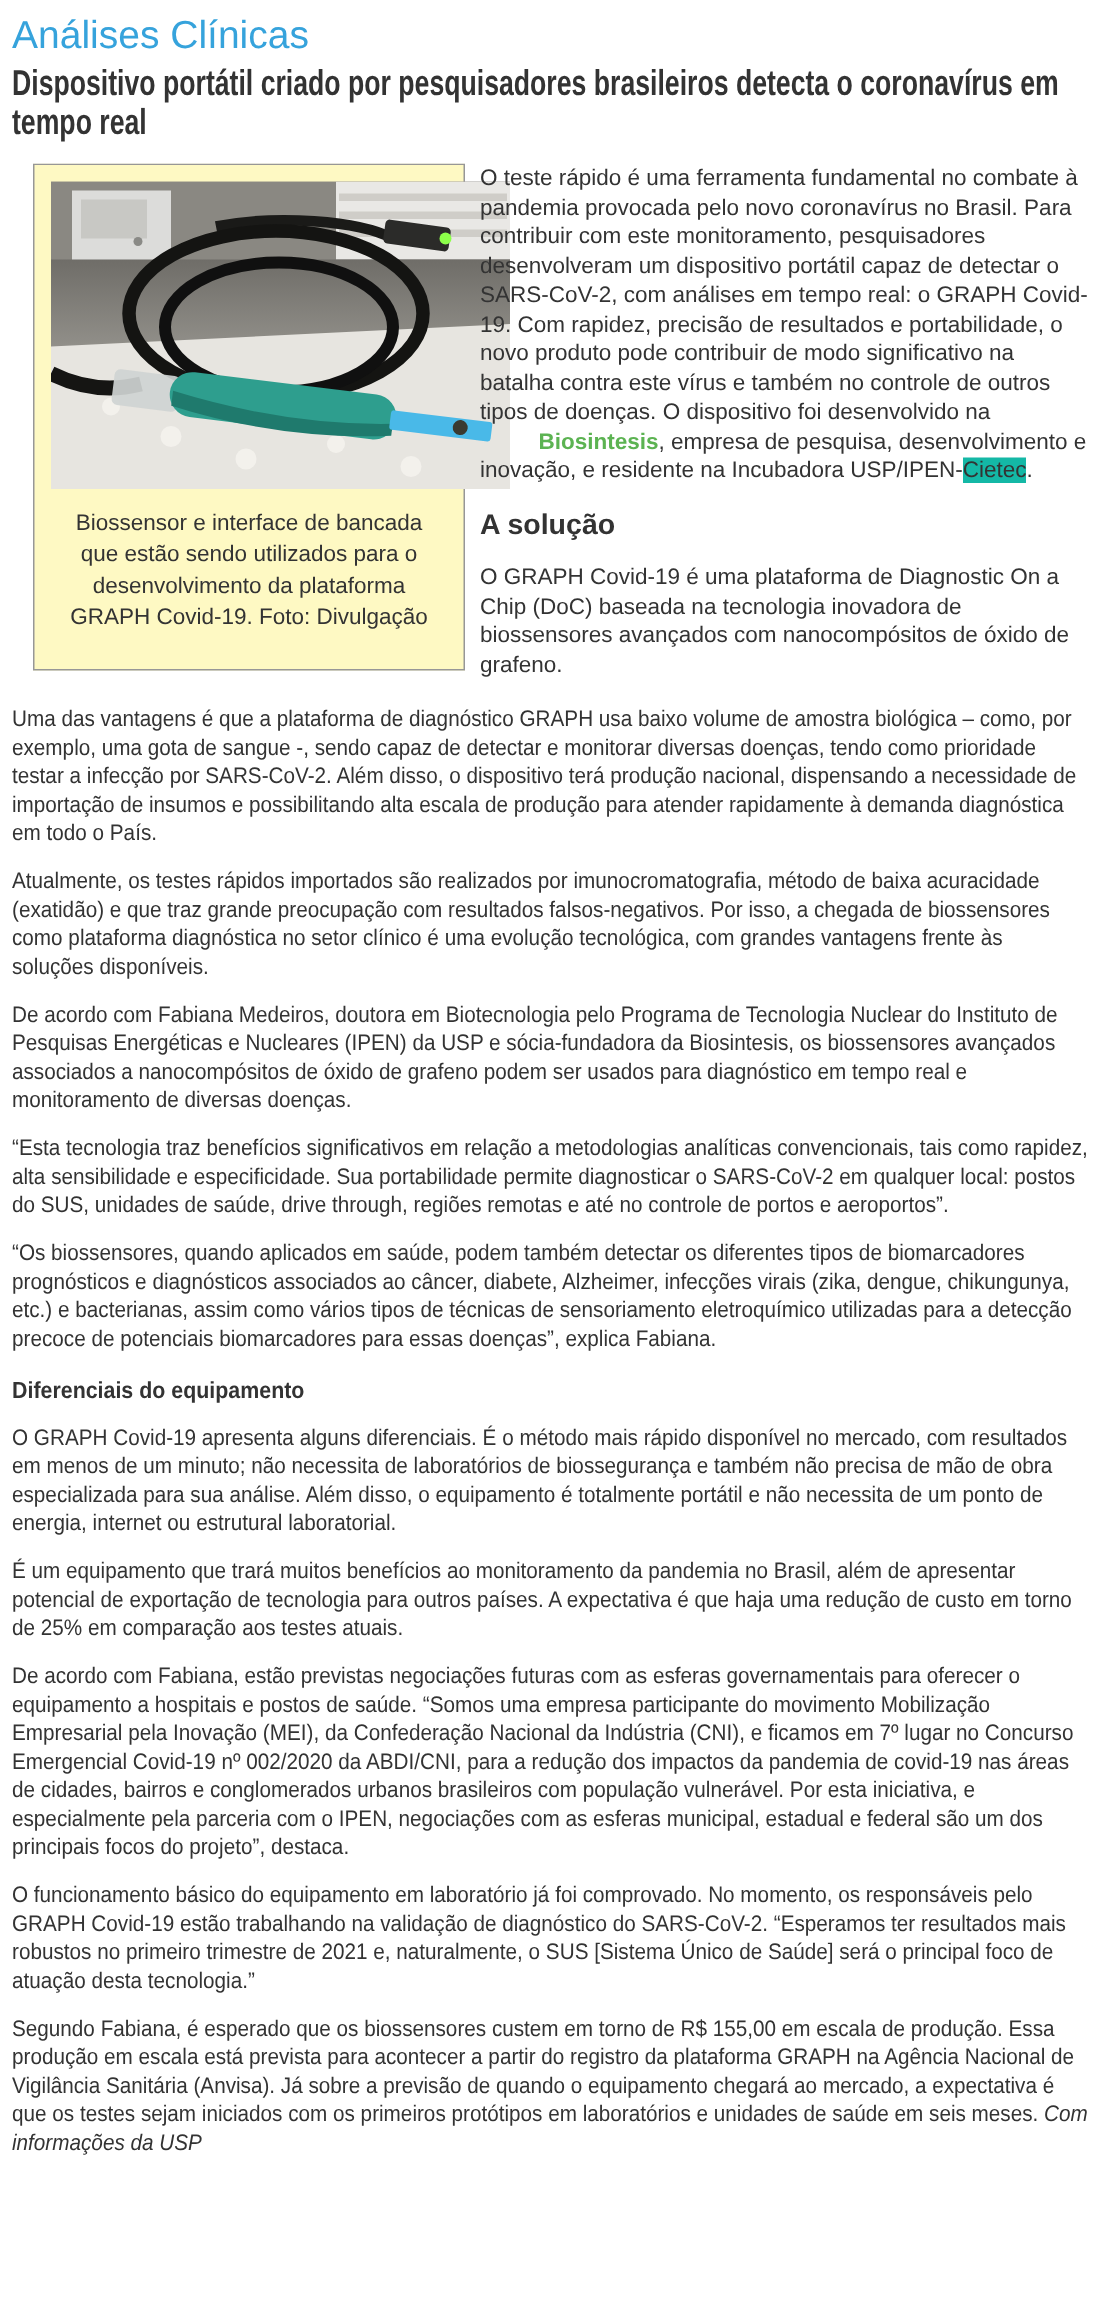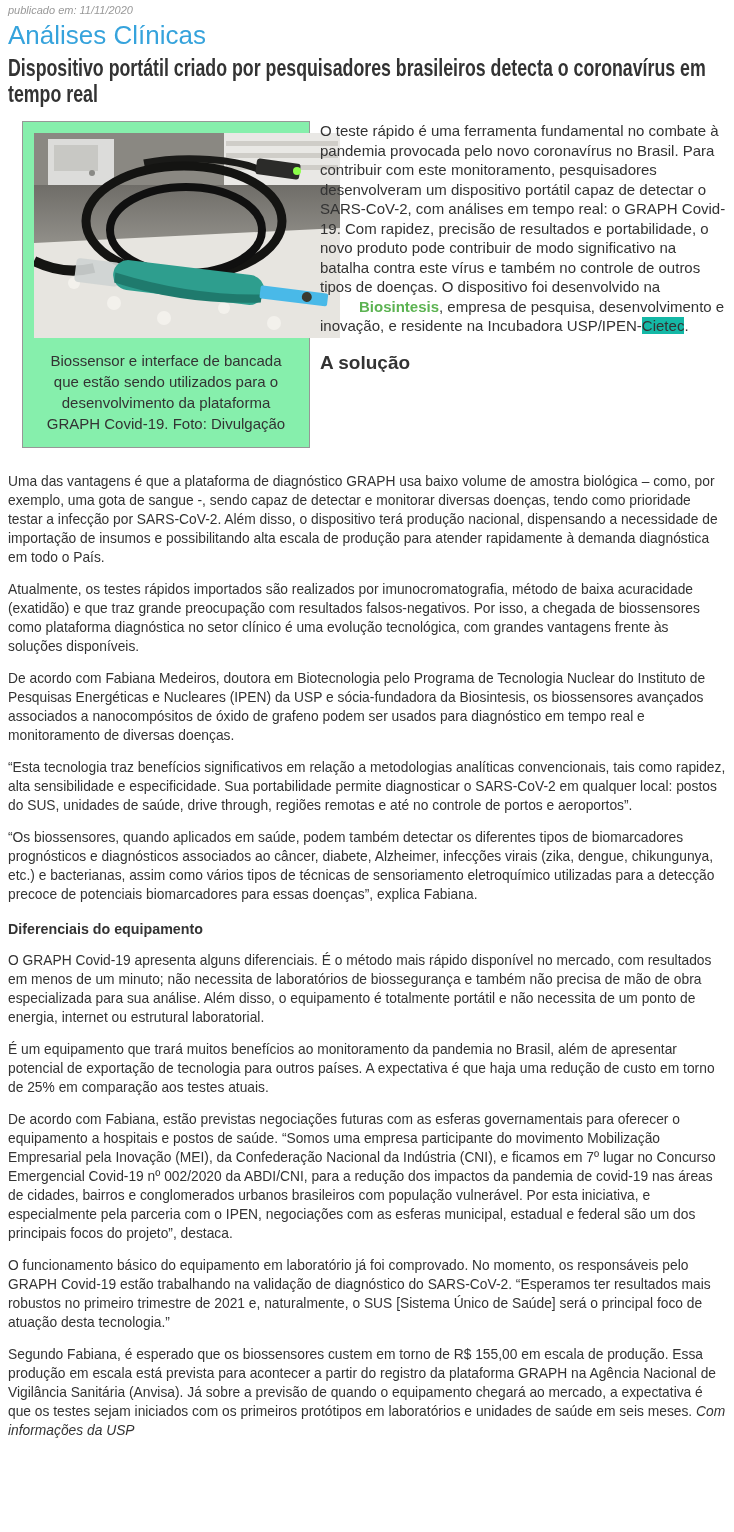--- a/index.html
+++ b/index.html
@@ -11,21 +11,21 @@
   .meta{font-size:11px;font-style:italic;color:#999999;margin:0;}
   .category{display:inline-block;margin-top:4px;font-size:26px;color:#36a3dc;text-decoration:none;cursor:pointer;}
   h1.title{
     margin:4px 0 0 0;font-size:24px;line-height:26px;font-weight:bold;color:#333333;
     width:135%;transform:scaleX(0.74);transform-origin:0 0;
   }
   .subtitle{margin:18px 0 0 0;font-size:16px;line-height:21px;font-style:italic;color:#95954e;}
   .top-section{margin-top:14px;overflow:hidden;}
   figure.photo-box{
     float:left;width:288px;margin:0 10px 8px 14px;box-sizing:border-box;
-    background:#86efac;border:1px solid #979797;padding:11px 11px 13px 11px;
+    background:#fef9c3;border:1px solid #979797;padding:11px 11px 24px 11px;
   }
   .photo-box svg{display:block;width:306px;height:205px;}
   figcaption{margin-top:12px;font-size:15px;line-height:21px;text-align:center;color:#333333;padding:0 2px;}
   .col{overflow:hidden;font-size:15px;line-height:19.5px;}
   .col p{margin:0;}
   .col h2{margin:17px 0 0 0;font-size:19px;font-weight:bold;color:#333333;}
   .col .sol{margin-top:15px;}
   .article-body{
     clear:both;margin-top:15px;font-size:15px;line-height:19px;color:#333333;
     width:108.7%;transform:scaleX(0.92);transform-origin:0 0;
@@ -35,21 +35,20 @@
   .b{font-weight:normal;}
   .i{font-style:italic;}
   .hl{background:#14b8a6;text-align:right;}
   .green-link{color:#5cb352;font-weight:bold;text-decoration:none;cursor:pointer;padding-left:39px;}
 </style>
 </head>
 <body>
 
 <div class="page">
 
-  <p class="meta">publicado em: 11/11/2020</p>
 
   <a class="category" href="#">Análises Clínicas</a>
 
   <h1 class="title">Dispositivo portátil criado por pesquisadores brasileiros detecta o coronavírus em tempo real</h1>
 
 
   <div class="top-section">
 
     <figure class="photo-box">
       <svg viewBox="0 0 306 205" xmlns="http://www.w3.org/2000/svg">
@@ -93,20 +92,21 @@
           <rect x="226" y="143" width="68" height="13" rx="2" fill="#49b9e8"></rect>
           <circle cx="273" cy="149" r="5" fill="#3a3a30"></circle>
         </g>
       </svg>
       <figcaption>Biossensor e interface de bancada que estão sendo utilizados para o desenvolvimento da plataforma GRAPH Covid-19. Foto: Divulgação</figcaption>
     </figure>
 
     <div class="col">
       <p><span>O </span><span class="b">teste rápido</span><span> é uma ferramenta fundamental no combate à pandemia provocada pelo </span><span class="b">novo coronavírus</span><span> no Brasil. Para contribuir com este monitoramento, pesquisadores desenvolveram um </span><span class="b">dispositivo portátil</span><span> capaz de detectar o SARS-CoV-2, com análises em tempo real: o </span><span class="b">GRAPH Covid-19</span><span>. Com rapidez, precisão de resultados e portabilidade, o novo produto pode contribuir de modo significativo na batalha contra este vírus e também no controle de outros tipos de doenças. O dispositivo foi desenvolvido na </span><a href="#" class="green-link">Biosintesis</a><span>, empresa de pesquisa, desenvolvimento e inovação, e residente na Incubadora USP/IPEN-</span><span class="hl">Cietec</span><span>.</span></p>
       <h2>A solução</h2>
+      <p class="sol"><span>O GRAPH Covid-19 é uma plataforma de </span><span class="b">Diagnostic On a Chip</span><span> (DoC) baseada na tecnologia inovadora de biossensores avançados com nanocompósitos de óxido de grafeno.</span></p>
     </div>
 
   </div>
 
   <div class="article-body">
       <p><span>Uma das vantagens é que a plataforma de diagnóstico GRAPH usa baixo volume de amostra biológica – como, por exemplo, uma gota de sangue -, sendo capaz de detectar e monitorar diversas doenças, tendo como prioridade testar a infecção por SARS-CoV-2. Além disso, o dispositivo terá produção nacional, dispensando a necessidade de importação de insumos e possibilitando alta escala de produção para atender rapidamente à demanda diagnóstica em todo o País.</span></p>
       <p><span>Atualmente, os testes rápidos importados são realizados por imunocromatografia, método de baixa acuracidade (exatidão) e que traz grande preocupação com resultados falsos-negativos. Por isso, a chegada de biossensores como plataforma diagnóstica no setor clínico é uma evolução tecnológica, com grandes vantagens frente às soluções disponíveis.</span></p>
       <p><span>De acordo com Fabiana Medeiros, doutora em Biotecnologia pelo Programa de Tecnologia Nuclear do Instituto de Pesquisas Energéticas e Nucleares (IPEN) da USP e sócia-fundadora da Biosintesis, os biossensores avançados associados a nanocompósitos de óxido de grafeno podem ser usados para diagnóstico em tempo real e monitoramento de diversas doenças.</span></p>
       <p><span>“Esta tecnologia traz benefícios significativos em relação a metodologias analíticas convencionais, tais como rapidez, alta sensibilidade e especificidade. Sua portabilidade permite diagnosticar o SARS-CoV-2 em qualquer local: postos do SUS, unidades de saúde, drive through, regiões remotas e até no controle de portos e aeroportos”.</span></p>
       <p><span>“Os biossensores, quando aplicados em saúde, podem também detectar os diferentes tipos de biomarcadores prognósticos e diagnósticos associados ao câncer, diabete, Alzheimer, infecções virais (zika, dengue, chikungunya, etc.) e bacterianas, assim como vários tipos de técnicas de sensoriamento eletroquímico utilizadas para a detecção precoce de potenciais biomarcadores para essas doenças”, explica Fabiana.</span></p>

